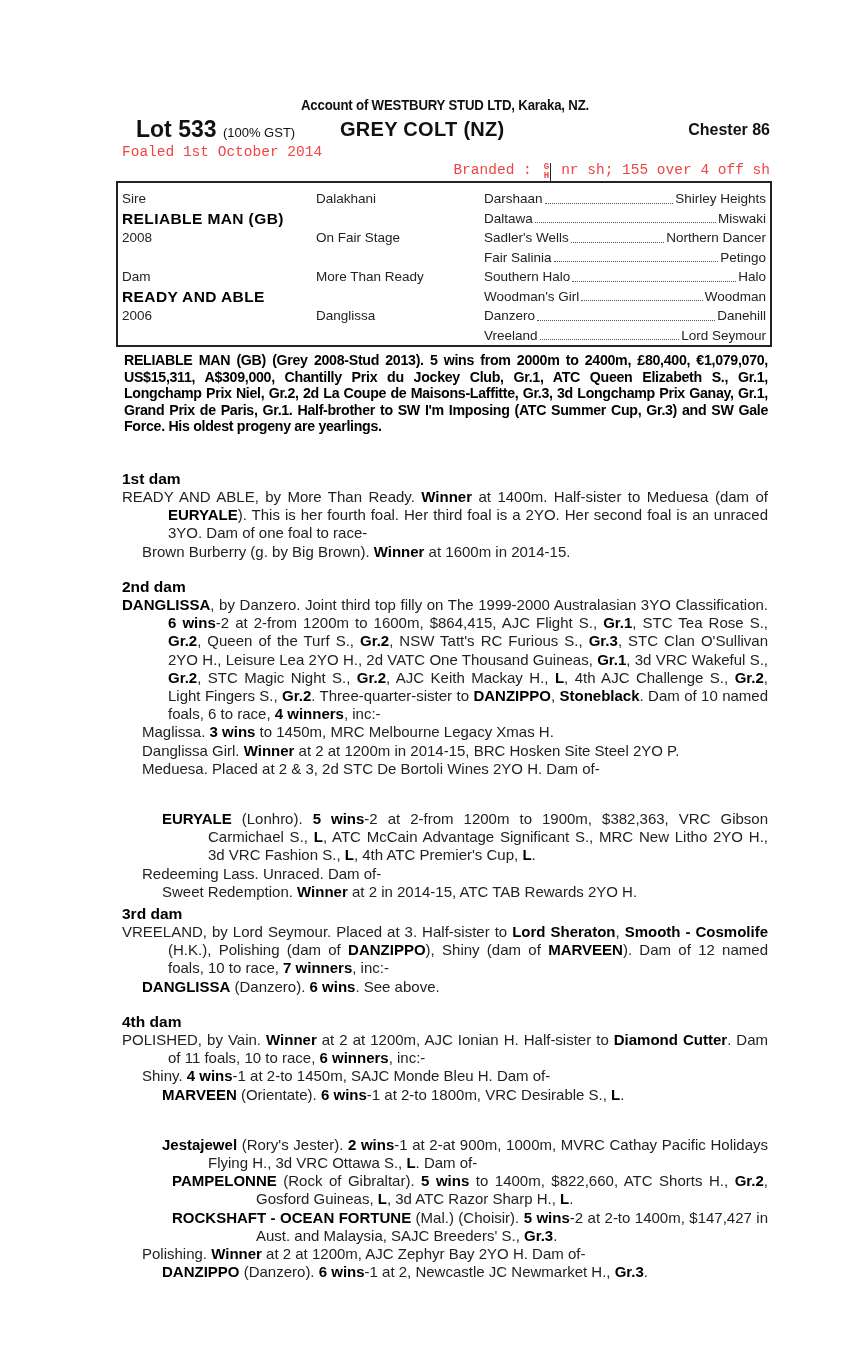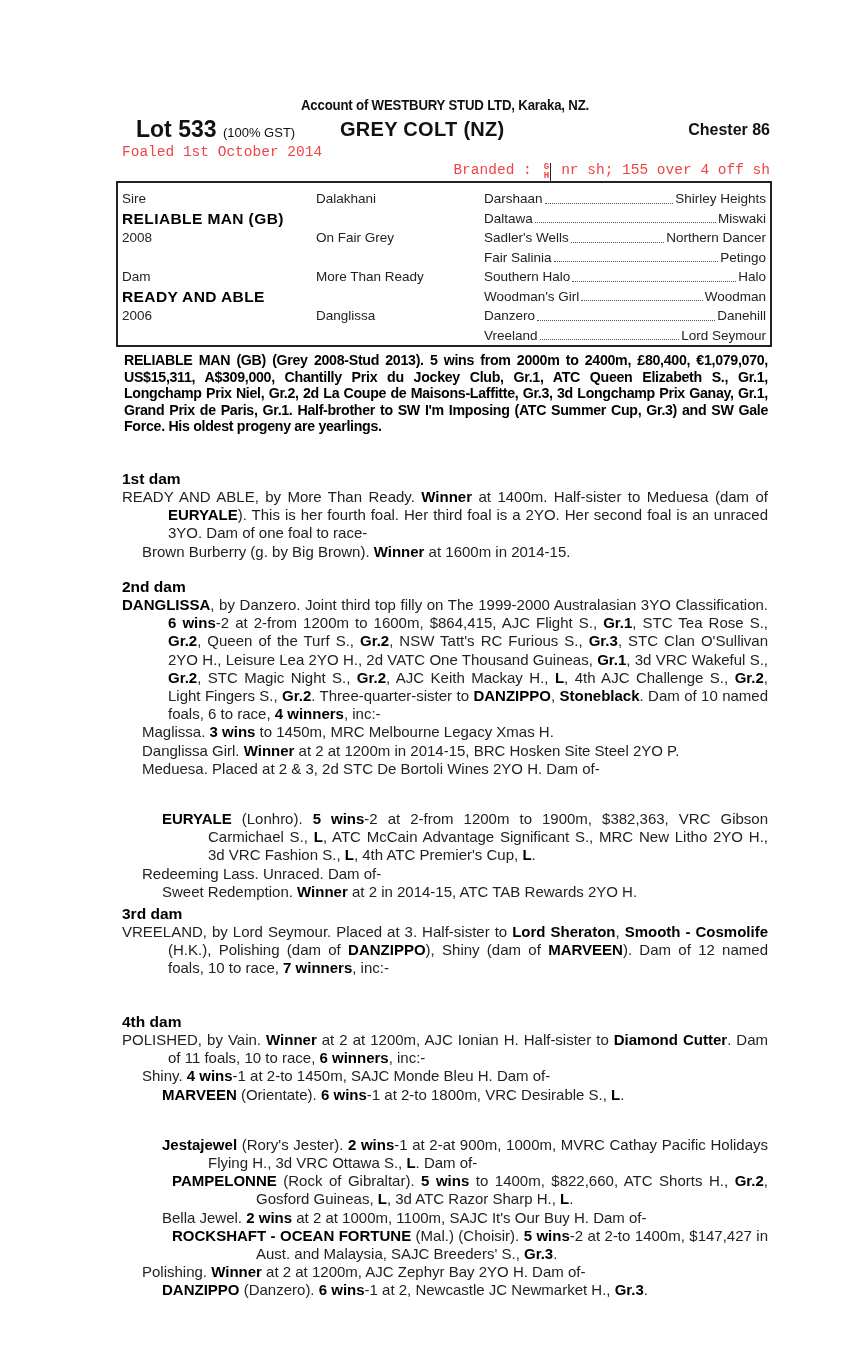--- a/index.html
+++ b/index.html
@@ -66,21 +66,21 @@
   <div class="ped-left">
     <div class="ped-row">
         <span class="c1">Sire</span>
         <span class="c2">Dalakhani</span>
       </div>
     <div class="ped-row">
         <span class="c1 big">RELIABLE MAN (GB)</span>
       </div>
     <div class="ped-row">
         <span class="c1">2008</span>
-        <span class="c2">On Fair Grey</span>
+        <span class="c2">On Fair Stage</span>
       </div>
     <div class="ped-row"></div>
     <div class="ped-row">
         <span class="c1">Dam</span>
         <span class="c2">More Than Ready</span>
       </div>
     <div class="ped-row">
         <span class="c1 big">READY AND ABLE</span>
       </div>
     <div class="ped-row">
@@ -147,26 +147,26 @@
   <div class="p i1"><span>Danglissa Girl. </span><span class="b">Winner</span><span> at 2 at 1200m in 2014-15, BRC Hosken Site Steel 2YO P.</span></div>
   <div class="p i1"><span>Meduesa. Placed at 2 &amp; 3, 2d STC De Bortoli Wines 2YO H. Dam of-</span></div>
   <div class="p i2"><span class="b">EURYALE</span><span> (Lonhro). </span><span class="b">5 wins</span><span>-2 at 2-from 1200m to 1900m, $382,363, VRC Gibson Carmichael S., </span><span class="b">L</span><span>, ATC McCain Advantage Significant S., MRC New Litho 2YO H., 3d VRC Fashion S., </span><span class="b">L</span><span>, 4th ATC Premier's Cup, </span><span class="b">L</span><span>.</span></div>
   <div class="p i1"><span>Redeeming Lass. Unraced. Dam of-</span></div>
   <div class="p" style="padding-left:40px"><span>Sweet Redemption. </span><span class="b">Winner</span><span> at 2 in 2014-15, ATC TAB Rewards 2YO H.</span></div>
 </div>
 
 <div class="section" style="top:905px;">
   <h3>3rd dam</h3>
   <div class="p i0"><span>VREELAND, by Lord Seymour. Placed at 3. Half-sister to </span><span class="b">Lord Sheraton</span><span>, </span><span class="b">Smooth - Cosmolife</span><span> (H.K.), Polishing (dam of </span><span class="b">DANZIPPO</span><span>), Shiny (dam of </span><span class="b">MARVEEN</span><span>). Dam of 12 named foals, 10 to race, </span><span class="b">7 winners</span><span>, inc:-</span></div>
+  <div class="p i1"><span class="b">DANGLISSA</span><span> (Danzero). </span><span class="b">6 wins</span><span>. See above.</span></div>
 </div>
 
 <div class="section" style="top:1013px;">
   <h3>4th dam</h3>
   <div class="p i0"><span>POLISHED, by Vain. </span><span class="b">Winner</span><span> at 2 at 1200m, AJC Ionian H. Half-sister to </span><span class="b">Diamond Cutter</span><span>. Dam of 11 foals, 10 to race, </span><span class="b">6 winners</span><span>, inc:-</span></div>
   <div class="p i1"><span>Shiny. </span><span class="b">4 wins</span><span>-1 at 2-to 1450m, SAJC Monde Bleu H. Dam of-</span></div>
   <div class="p" style="padding-left:40px"><span class="b">MARVEEN</span><span> (Orientate). </span><span class="b">6 wins</span><span>-1 at 2-to 1800m, VRC Desirable S., </span><span class="b">L</span><span>.</span></div>
   <div class="p i2"><span class="b">Jestajewel</span><span> (Rory's Jester). </span><span class="b">2 wins</span><span>-1 at 2-at 900m, 1000m, MVRC Cathay Pacific Holidays Flying H., 3d VRC Ottawa S., </span><span class="b">L</span><span>. Dam of-</span></div>
   <div class="p i4"><span class="b">PAMPELONNE</span><span> (Rock of Gibraltar). </span><span class="b">5 wins</span><span> to 1400m, $822,660, ATC Shorts H., </span><span class="b">Gr.2</span><span>, Gosford Guineas, </span><span class="b">L</span><span>, 3d ATC Razor Sharp H., </span><span class="b">L</span><span>.</span></div>
-  <div class="p" style="padding-left:40px"><span>Bella Jewel. </span><span class="b">2 wins</span><span> at 2 at 1000m, 1100m, SAJC It's Our Buy H. Dam of-</span></div>
   <div class="p i4"><span class="b">ROCKSHAFT - OCEAN FORTUNE</span><span> (Mal.) (Choisir). </span><span class="b">5 wins</span><span>-2 at 2-to 1400m, $147,427 in Aust. and Malaysia, SAJC Breeders' S., </span><span class="b">Gr.3</span><span>.</span></div>
   <div class="p i1"><span>Polishing. </span><span class="b">Winner</span><span> at 2 at 1200m, AJC Zephyr Bay 2YO H. Dam of-</span></div>
   <div class="p" style="padding-left:40px"><span class="b">DANZIPPO</span><span> (Danzero). </span><span class="b">6 wins</span><span>-1 at 2, Newcastle JC Newmarket H., </span><span class="b">Gr.3</span><span>.</span></div>
 </div>
 
 </body></html>

